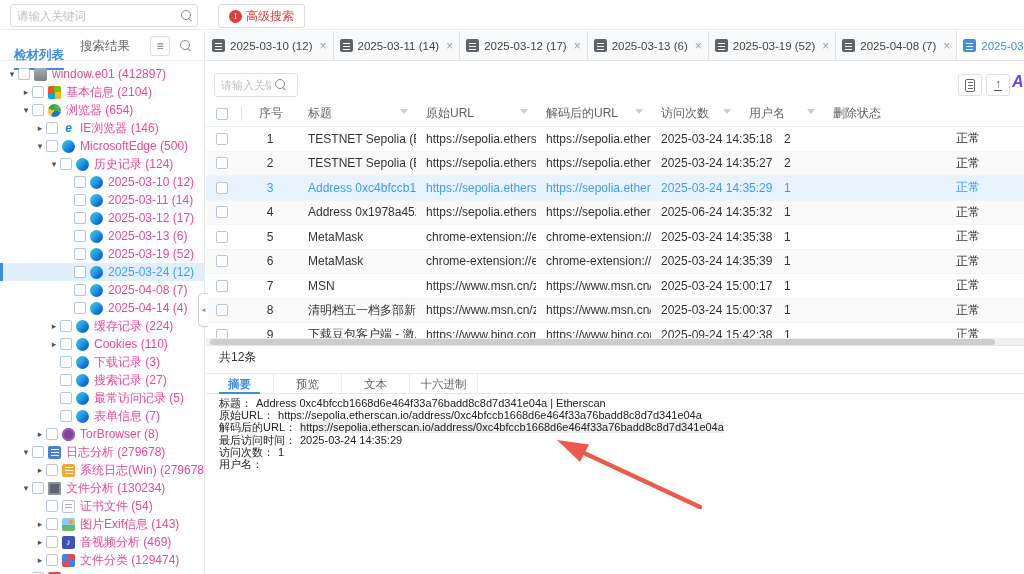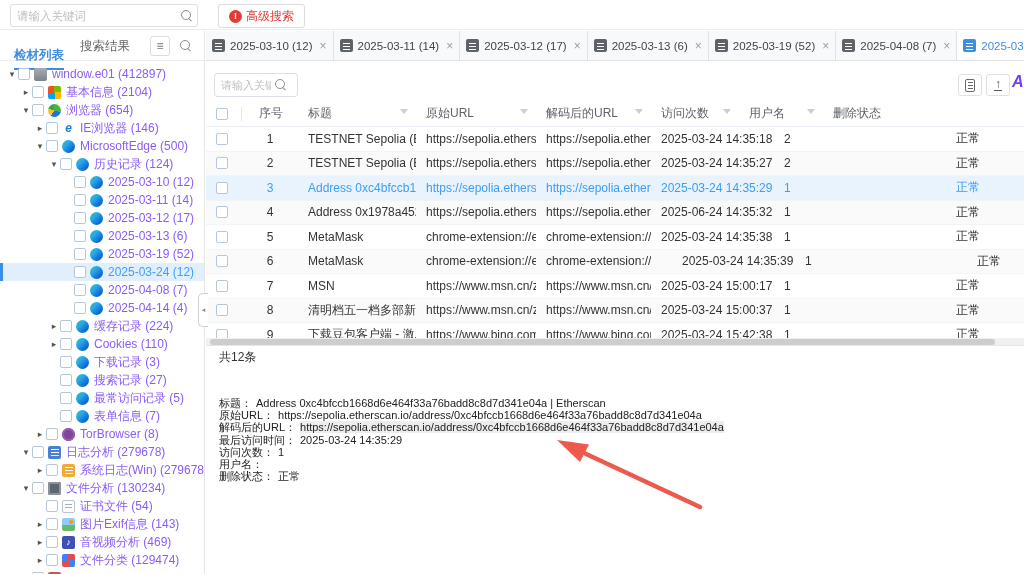--- a/index.html
+++ b/index.html
@@ -48,21 +48,21 @@
   .ic.log::after, .ic.syslog::after { content:""; position:absolute; left:2.5px; right:2.5px; top:3px; height:1.5px; background:#fff; box-shadow:0 3px 0 #fff, 0 6px 0 rgba(255,255,255,.9); }
   .ic.syslog { background:#f0a93c; }
   .ic.fileana { background:#5d6670; box-shadow:inset 0 0 0 2px #8a929b; }
   .ic.cert { background:#fdfdfd; border:1px solid #b9c3cd; }
   .ic.cert::after { content:""; position:absolute; left:2px; right:2px; top:3px; height:1px; background:#9fb0c0; box-shadow:0 3px 0 #9fb0c0; }
   .ic.exif { background:linear-gradient(180deg,#90caf9 55%,#66bb6a 55%); }
   .ic.exif::after { content:""; position:absolute; right:2px; top:2px; width:4px; height:4px; border-radius:50%; background:#ff9800; }
   .ic.media { background:#3f51b5; color:#fff; font-size:9px; }
   .ic.category { background:conic-gradient(#e5484d 0 25%, #3b82f6 0 50%, #e5484d 0 75%, #3b82f6 0); }
   .ic.report { background:#e5484d; }
-  .lbl { font-size:12px; color:#8b5cf6; }
+  .lbl { font-size:12px; color:#ec4899; }
 
   
   .main { position:absolute; top:31px; left:206px; right:0; bottom:0; background:#fff; }
   .doc-tabs { position:absolute; top:0; left:0; right:0; height:30px; background:#f4f5f6; border-bottom:1px solid #e2e2e2; display:flex; overflow:hidden; }
   .doc-tab { flex:0 0 105px; display:flex; align-items:center; gap:5px; padding:0 6px; border-right:1px solid #e2e2e2; background:#f8f9fa; font-size:11.5px; color:#444; cursor:pointer; }
   .doc-tab.active { background:#fff; color:#3e8ede; }
   .dicon { width:13px; height:13px; flex:0 0 13px; border-radius:2px; background:#5f6368; position:relative; }
   .doc-tab.active .dicon { background:#3e8ede; }
   .dicon::after { content:""; position:absolute; left:3px; right:3px; top:3.5px; height:1.5px; background:#fff; box-shadow:0 3px 0 #fff, 0 6px 0 #fff; }
   .doc-tab .ttl { overflow:hidden; white-space:nowrap; flex:1; }
@@ -462,21 +462,21 @@
           <div class="tcell" style="flex: 0 0 78px;">正常</div>
         </div>
         <div class="trow stripe">
           <div class="rcb">
             <span class="cb"></span>
           </div>
           <div class="tcell center" style="flex: 0 0 56px;">6</div>
           <div class="tcell" style="flex: 0 0 118px;">MetaMask</div>
           <div class="tcell" style="flex: 0 0 120px;">chrome-extension://ejbal...</div>
           <div class="tcell" style="flex: 0 0 115px;">chrome-extension://ejb...</div>
-          <div class="tcell" style="flex: 0 0 123px; margin-left: 21px;">2025-03-24 14:35:39</div>
+          <div class="tcell" style="flex: 0 0 123px;">2025-03-24 14:35:39</div>
           <div class="tcell" style="flex: 0 0 88px;">1</div>
           <div class="tcell" style="flex: 0 0 84px;"></div>
           <div class="tcell" style="flex: 0 0 78px;">正常</div>
         </div>
         <div class="trow">
           <div class="rcb">
             <span class="cb"></span>
           </div>
           <div class="tcell center" style="flex: 0 0 56px;">7</div>
           <div class="tcell" style="flex: 0 0 118px;">MSN</div>
@@ -501,40 +501,45 @@
           <div class="tcell" style="flex: 0 0 78px;">正常</div>
         </div>
         <div class="trow">
           <div class="rcb">
             <span class="cb"></span>
           </div>
           <div class="tcell center" style="flex: 0 0 56px;">9</div>
           <div class="tcell" style="flex: 0 0 118px;">下载豆包客户端 - 激发创</div>
           <div class="tcell" style="flex: 0 0 120px;">https://www.bing.com/ap...</div>
           <div class="tcell" style="flex: 0 0 115px;">https://www.bing.com/</div>
-          <div class="tcell" style="flex: 0 0 123px;">2025-03-24 15:42:38</div>
+          <div class="tcell" style="flex: 0 0 123px;">2025-09-24 15:42:38</div>
           <div class="tcell" style="flex: 0 0 88px;">1</div>
           <div class="tcell" style="flex: 0 0 84px;"></div>
           <div class="tcell" style="flex: 0 0 78px;">正常</div>
         </div>
       </div>
     <div class="hscroll">
       <span class="hthumb"></span>
     </div>
 
     <div class="status-bar">共12条</div>
 
+    <div class="detail-tabs" id="detailTabs">
+        <div class="dtab active">摘要</div>
+        <div class="dtab">预览</div>
+        <div class="dtab">文本</div>
+        <div class="dtab">十六进制</div>
+      </div>
     <div class="detail-body" id="detailBody">
         <div class="dfield"><span class="dl">标题：</span><span class="dv">Address 0xc4bfccb1668d6e464f33a76badd8c8d7d341e04a | Etherscan</span></div>
         <div class="dfield"><span class="dl">原始URL：</span><span class="dv">https://sepolia.etherscan.io/address/0xc4bfccb1668d6e464f33a76badd8c8d7d341e04a</span></div>
         <div class="dfield"><span class="dl">解码后的URL：</span><span class="dv hl">https://sepolia.etherscan.io/address/0xc4bfccb1668d6e464f33a76badd8c8d7d341e04a</span></div>
         <div class="dfield"><span class="dl">最后访问时间：</span><span class="dv">2025-03-24 14:35:29</span></div>
         <div class="dfield"><span class="dl">访问次数：</span><span class="dv">1</span></div>
         <div class="dfield"><span class="dl">用户名：</span><span class="dv"></span></div>
-        <div class="dfield"><span class="dl">删除状态：</span><span class="dv">正常</span></div>
       </div>
   </div>
 
   <div class="collapse-handle">
     <span>◂</span>
   </div>
 
   <svg class="annotation" viewBox="0 0 1024 574">
     <line x1="700" y1="507" x2="584" y2="453" stroke="#ed5a4d" stroke-width="4.5" stroke-linecap="round"></line>
     <polygon points="557,440 589,444.5 580,462" fill="#ed5a4d"></polygon>

